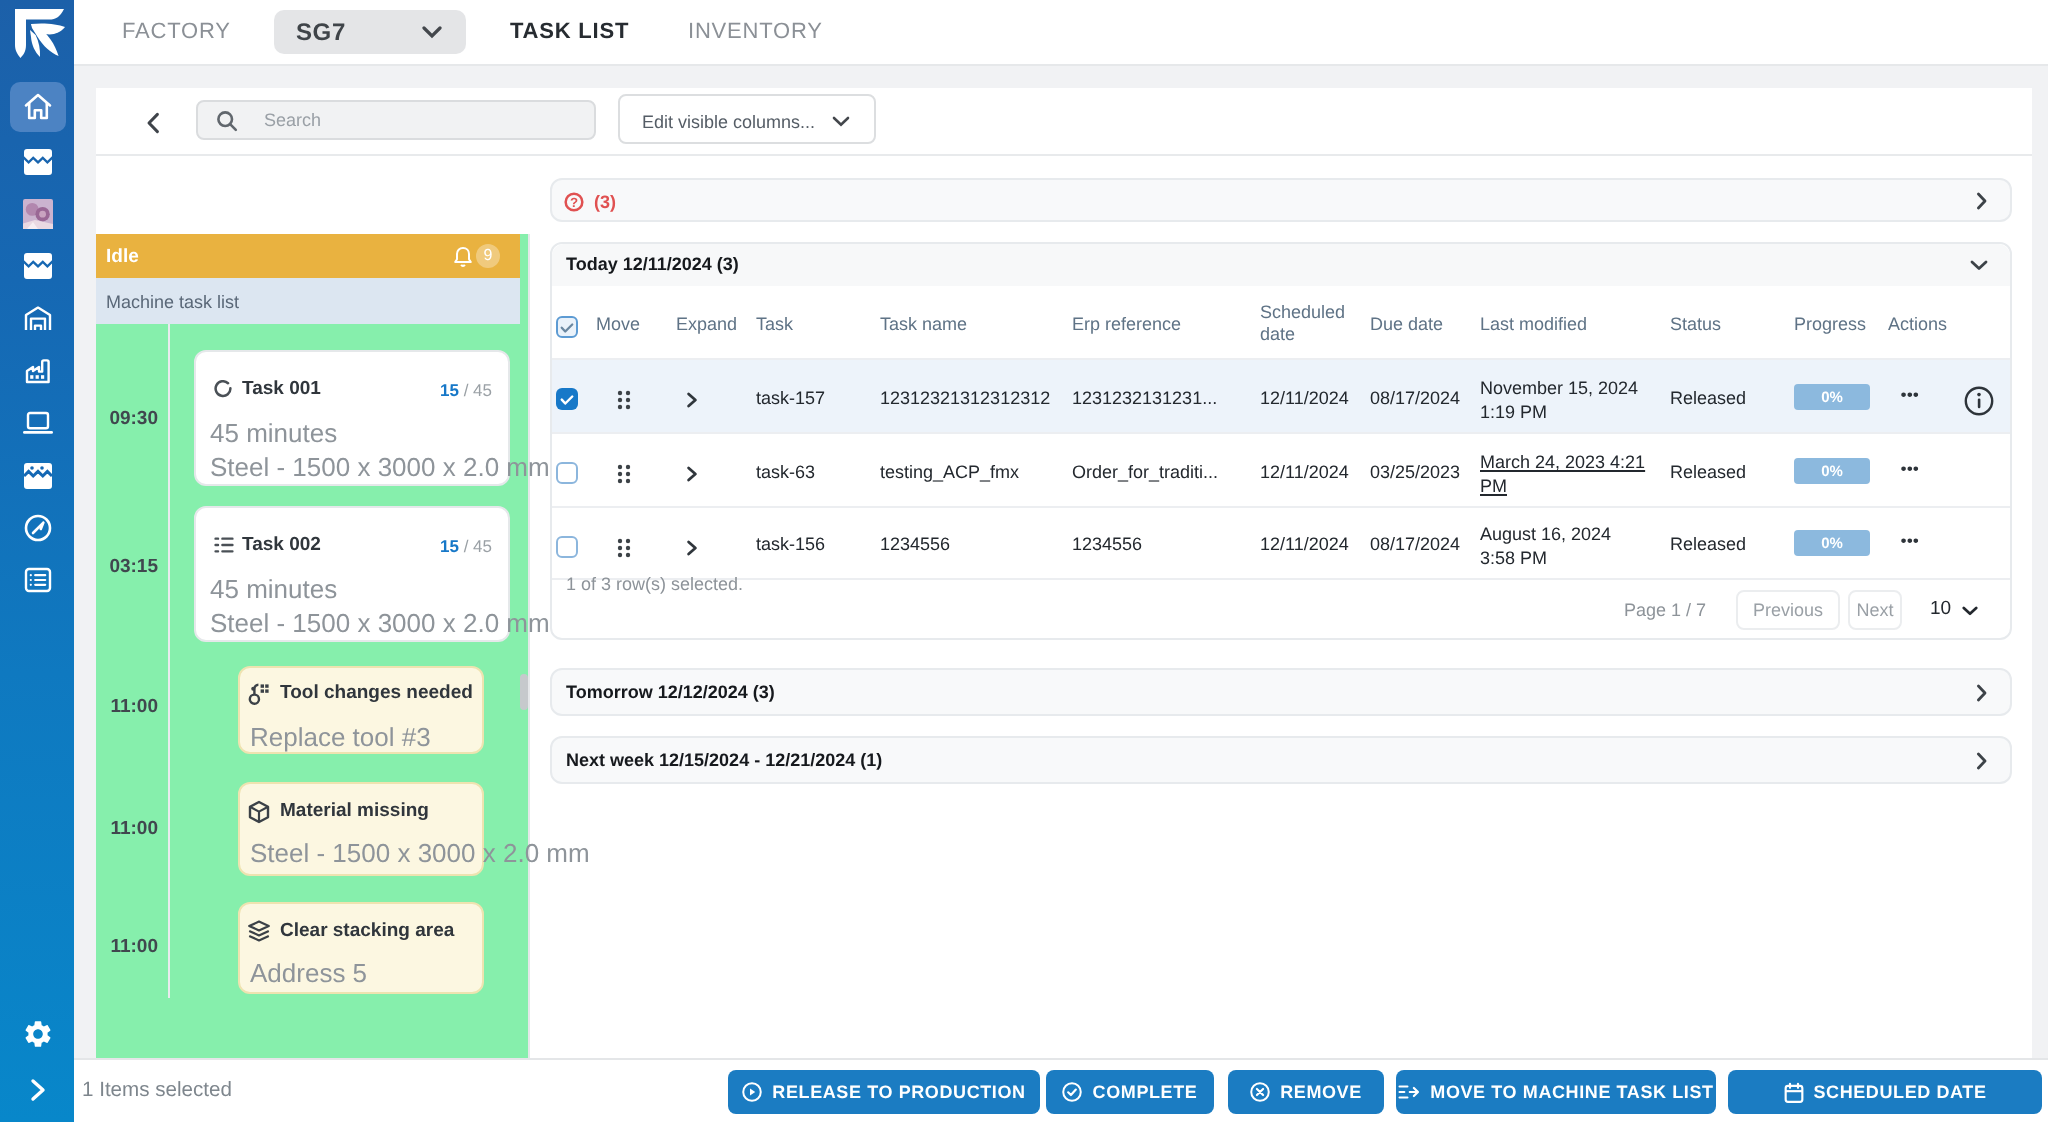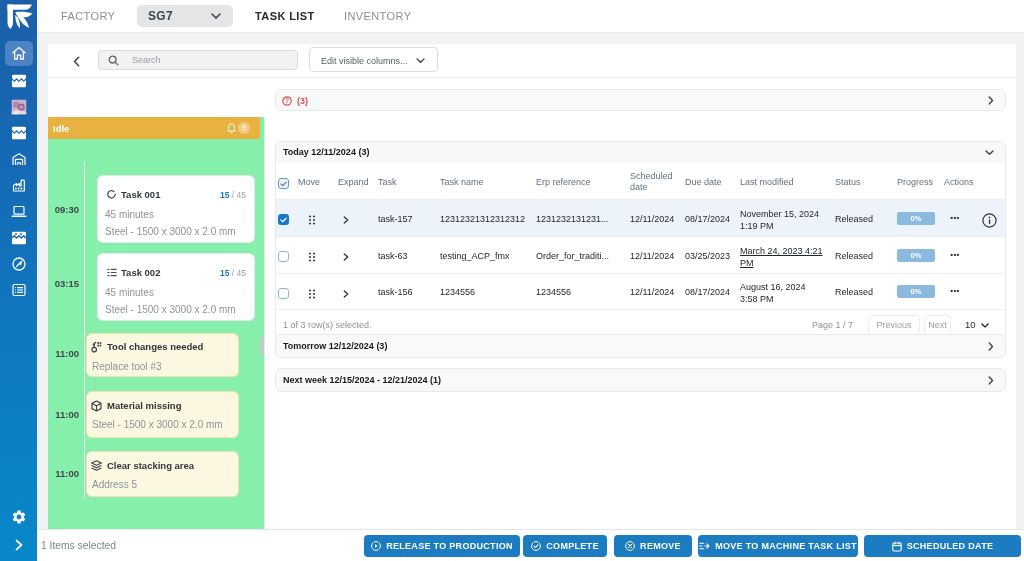--- a/index.html
+++ b/index.html
@@ -23,31 +23,31 @@
   #searchbox { position:absolute; left:50px; top:6px; width:200px; height:20px; background:#f1f2f3; border:1px solid #dadcde; border-radius:4px; }
   #editcols { position:absolute; left:261px; top:3px; width:129px; height:25px; background:#fff; border:1px solid #dcdee0; border-radius:4px; font-size:9px; color:#555d66; white-space:nowrap; }
 
   
   #leftpanel { left:48px; top:78px; width:217px; height:451px; background:#86efac; border-right:1px solid #e5e7e9; z-index:1;margin-top:39px; }
   #idlebar { left:0; top:0; width:212px; height:22px; background:#e9b240; }
   #machbar { left:0; top:22px; width:212px; height:23px; background:#dce6f1; }
   .timeline { position:absolute; left:36px; top:45px; width:1px; height:337px; background:#e9ebee; }
   .tlabel { position:absolute; left:0; width:31px; text-align:right; font-size:9.5px; font-weight:bold; color:#40474e; }
   .card { position:absolute; left:49px; width:158px; background:#fff; border:1px solid #e5e8ea; border-radius:6px; }
-  .ycard { position:absolute; left:38px; width:153px; background:#fcf7e1; border:1px solid #eee3b0; border-radius:6px; }
+  .ycard { position:absolute; left:71px; width:123px; background:#fcf7e1; border:1px solid #eee3b0; border-radius:6px; }
   .ct { position:absolute; font-size:9.5px; font-weight:bold; color:#30363c; white-space:nowrap; }
-  .cs { position:absolute; font-size:10px; color:#8e949a; white-space:nowrap; }
+  .cs { position:absolute; font-size:13px; color:#8e949a; white-space:nowrap; }
 
   
   #mainarea { left:275px; top:78px; width:731px; height:451px; }
   .panel { position:absolute; left:0; width:731px; border:1px solid #e7eaed; border-radius:6px; background:#f8f9fa; }
   .sect { position:absolute; left:7px; top:6px; font-size:9px; font-weight:bold; color:#16191d; white-space:nowrap; }
 
   
-  #todaypanel { top:43px; height:199px; background:#fff;margin-top:20px; }
+  #todaypanel { top:43px; height:199px; background:#fff; }
   #todayhead { position:absolute; left:0; top:0; width:729px; height:21px; background:#f7f8f9; border-radius:6px 6px 0 0; }
   .th { position:absolute; font-size:9px; color:#5f7386; white-space:nowrap; }
   .td { position:absolute; font-size:9px; color:#23282e; white-space:nowrap; }
   .td2 { position:absolute; font-size:9px; color:#23282e; line-height:12.2px; }
   .rowsep { position:absolute; left:0; width:729px; height:1px; background:#eceef1; }
   .selrow { position:absolute; left:0; top:57px; width:729px; height:37px; background:#edf3fa; }
   .cb { position:absolute; left:2px; width:11px; height:11px; border-radius:3px; }
 
   .pill { position:absolute; left:621px; width:38px; height:13px; background:#8cb9de; border-radius:2px; color:#fff; font-size:7.5px; font-weight:bold; text-align:center; line-height:13px; }
   .dots { position:absolute; left:672px; width:14px; text-align:center; font-size:8px; font-weight:bold; color:#2e343a; letter-spacing:.3px; }
@@ -96,20 +96,23 @@
 
   <div class="abs" id="leftpanel">
     <div class="abs" id="idlebar">
       <span style="position:absolute;left:5px;top:6px;font-size:9.5px;font-weight:bold;color:#fff;">Idle</span>
       <svg style="position:absolute;left:179px;top:6px" width="9" height="11" viewBox="0 0 9 11">
           <path d="M4.5 1c-1.8 0-3 1.3-3 3v2.6L.6 8h7.8l-.9-1.4V4c0-1.7-1.2-3-3-3z" stroke="#fff" stroke-width="1" fill="none" stroke-linejoin="round"></path>
           <path d="M3.6 9.4a1 1 0 0 0 1.8 0" stroke="#fff" stroke-width="1" fill="none"></path>
         </svg>
       <div style="position:absolute;left:190px;top:5px;width:12px;height:12px;border-radius:50%;background:rgba(255,255,255,.32);color:#fff;font-size:8px;text-align:center;line-height:12px;">9</div>
     </div>
+    <div class="abs" id="machbar">
+      <span style="position:absolute;left:5px;top:7px;font-size:9px;color:#5a6878;">Machine task list</span>
+    </div>
     <div class="timeline"></div>
     <div class="tlabel" style="top:87px;">09:30</div>
     <div class="tlabel" style="top:161px;">03:15</div>
     <div class="tlabel" style="top:231px;">11:00</div>
     <div class="tlabel" style="top:292px;">11:00</div>
     <div class="tlabel" style="top:351px;">11:00</div>
 
     <div class="card" style="top:58px;height:68px;">
       <svg style="position:absolute;left:9px;top:14px" width="9" height="9" viewBox="0 0 10 10">
           <path d="M7.8 1.8A4.1 4.1 0 1 0 9.1 4.6" stroke="#4a5056" stroke-width="1.4" fill="none" stroke-linecap="round"></path>
@@ -283,21 +286,21 @@
       <span class="td" style="left:102px;top:145px;">task-156</span>
       <span class="td" style="left:164px;top:145px;">1234556</span>
       <span class="td" style="left:260px;top:145px;">1234556</span>
       <span class="td" style="left:354px;top:145px;">12/11/2024</span>
       <span class="td" style="left:409px;top:145px;">08/17/2024</span>
       <span class="td2" style="left:464px;top:139px;width:85px;">August 16, 2024 3:58 PM</span>
       <span class="td" style="left:559px;top:145px;">Released</span>
       <div class="pill" style="top:143px;">0%</div>
       <span class="dots" style="top:144px;">•••</span>
 
-      <span class="pgtxt" style="left:7px;top:178px;">1 of 3 row(s) selected.</span>
+      <span class="pgtxt" style="left:7px;top:165px;">1 of 3 row(s) selected.</span>
       <span class="pgtxt" style="left:536px;top:178px;">Page 1 / 7</span>
       <div class="pgbtn" style="left:592px;width:52px;">Previous</div>
       <div class="pgbtn" style="left:648px;width:27px;">Next</div>
       <span style="position:absolute;left:689px;top:177px;font-size:9.5px;font-weight:normal;color:#23282e;">10</span>
       <svg style="position:absolute;left:705px;top:181px" width="8" height="5.5" viewBox="0 0 9 6">
           <path d="M1 1l3.5 3.3L8 1" stroke="#23282e" stroke-width="1.5" fill="none" stroke-linecap="round" stroke-linejoin="round"></path>
         </svg>
     </div>
     <div class="panel" style="top:256px;height:24px;">
         <span class="sect">Tomorrow 12/12/2024 (3)</span>

